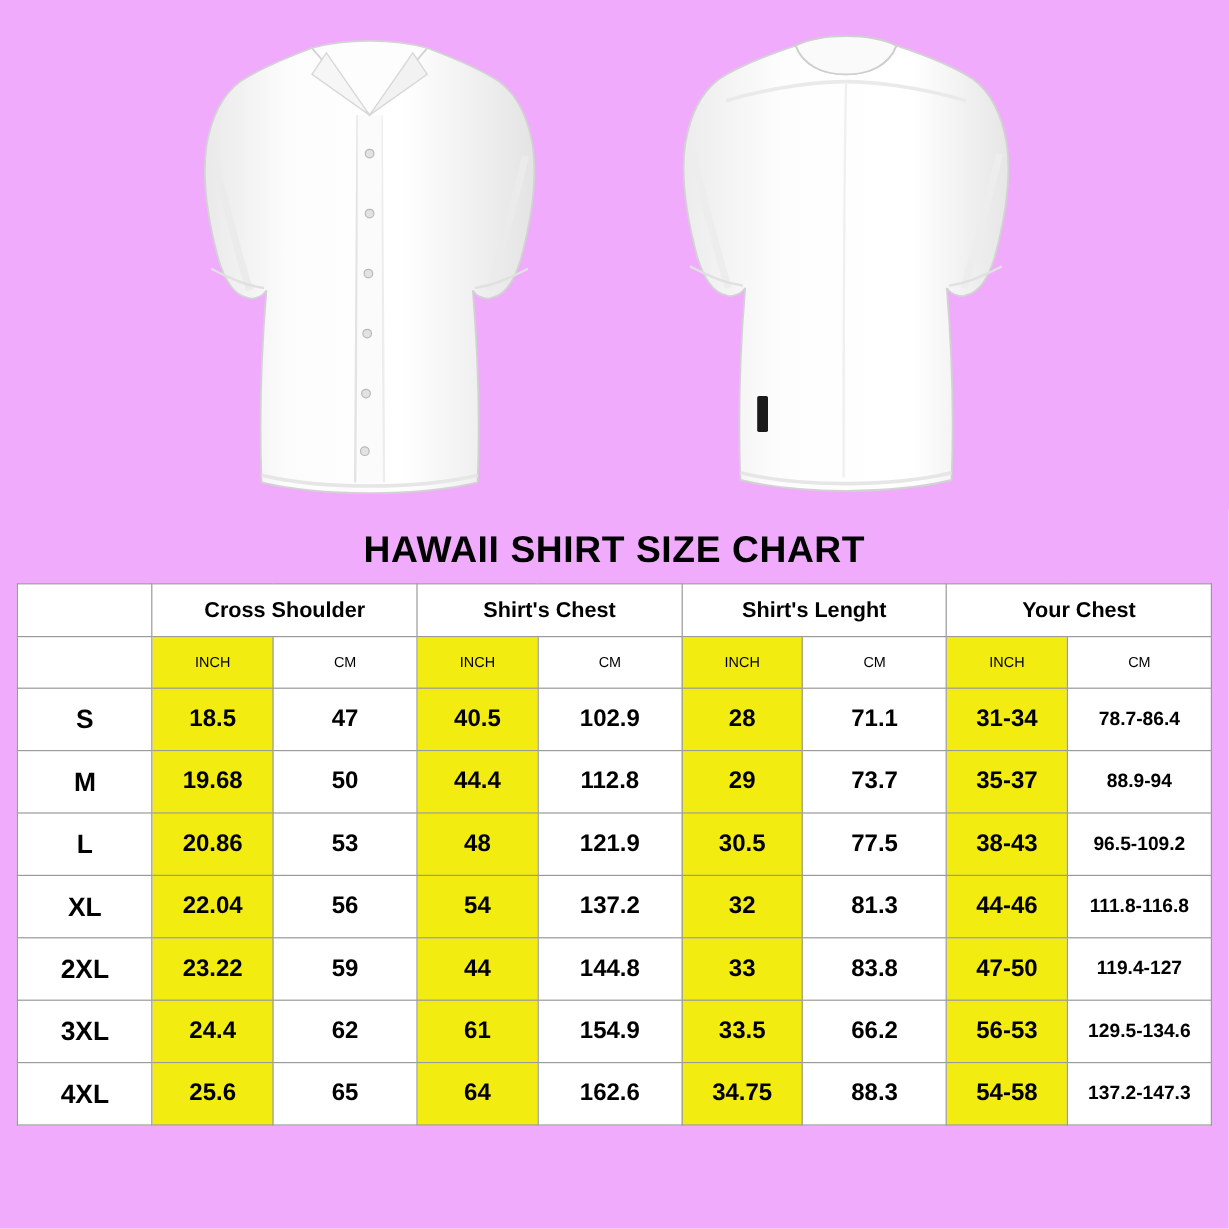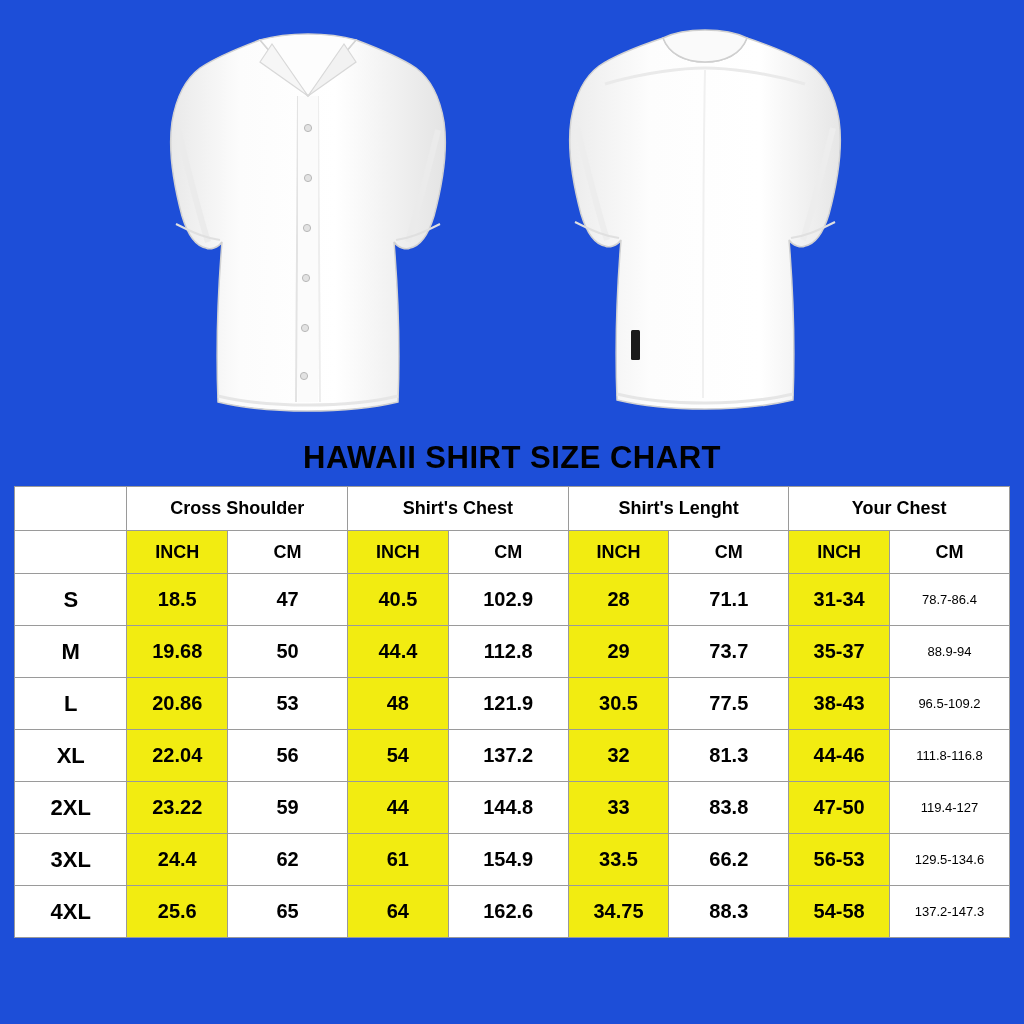--- a/index.html
+++ b/index.html
@@ -11,21 +11,21 @@
     width: 1024px;
     height: 1024px;
     font-family: "Liberation Sans", sans-serif;
     color: #000000;
     overflow: hidden;
   }
   .page {
     position: relative;
     width: 1024px;
     height: 1024px;
-    background: #1d4ed8;
+    background: #f0abfc;
   }
 
   
   .shirts {
     position: relative;
     width: 1024px;
     height: 440px;
   }
   .shirt {
     position: absolute;
@@ -69,38 +69,38 @@
   col.c-cm   { width: 11.1%; }
 
   .grp-head {
     height: 44px;
     font-size: 18px;
     font-weight: bold;
     padding-left: 44px;
   }
   .unit-row td {
     height: 40px;
-    font-size: 18px;
-    font-weight: bold;
+    font-size: 12px;
+    font-weight: normal;
   }
   .hl {
     background: #f2ec11;
   }
   .data-row td {
     height: 49px;
     font-size: 20px;
     font-weight: bold;
   }
   .data-row td.size-cell {
     font-size: 22px;
     font-weight: bold;
   }
   .data-row td.small {
-    font-size: 13px;
-    font-weight: normal;
+    font-size: 16px;
+    font-weight: bold;
   }
   .blank {
     border: 1px solid #9a9a9a;
     background: #ffffff;
   }
 </style>
 </head>
 <body>
 
 <div class="page">

